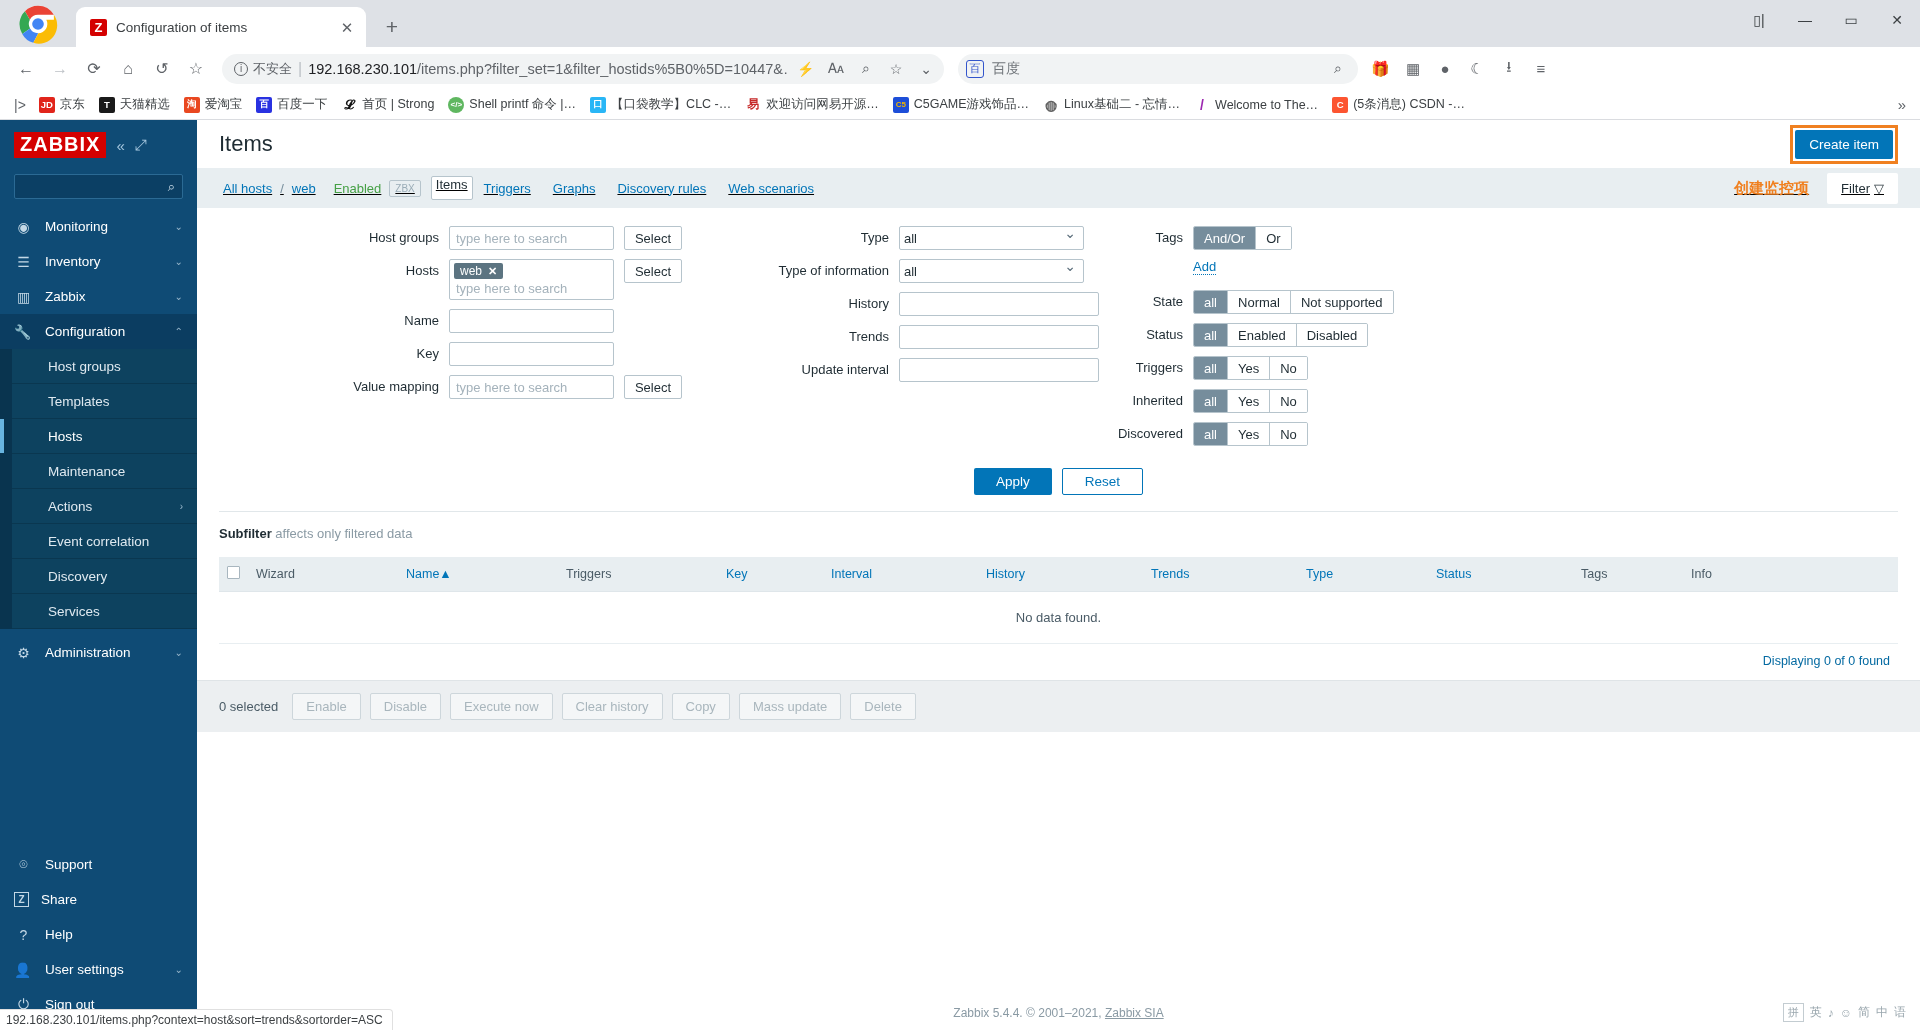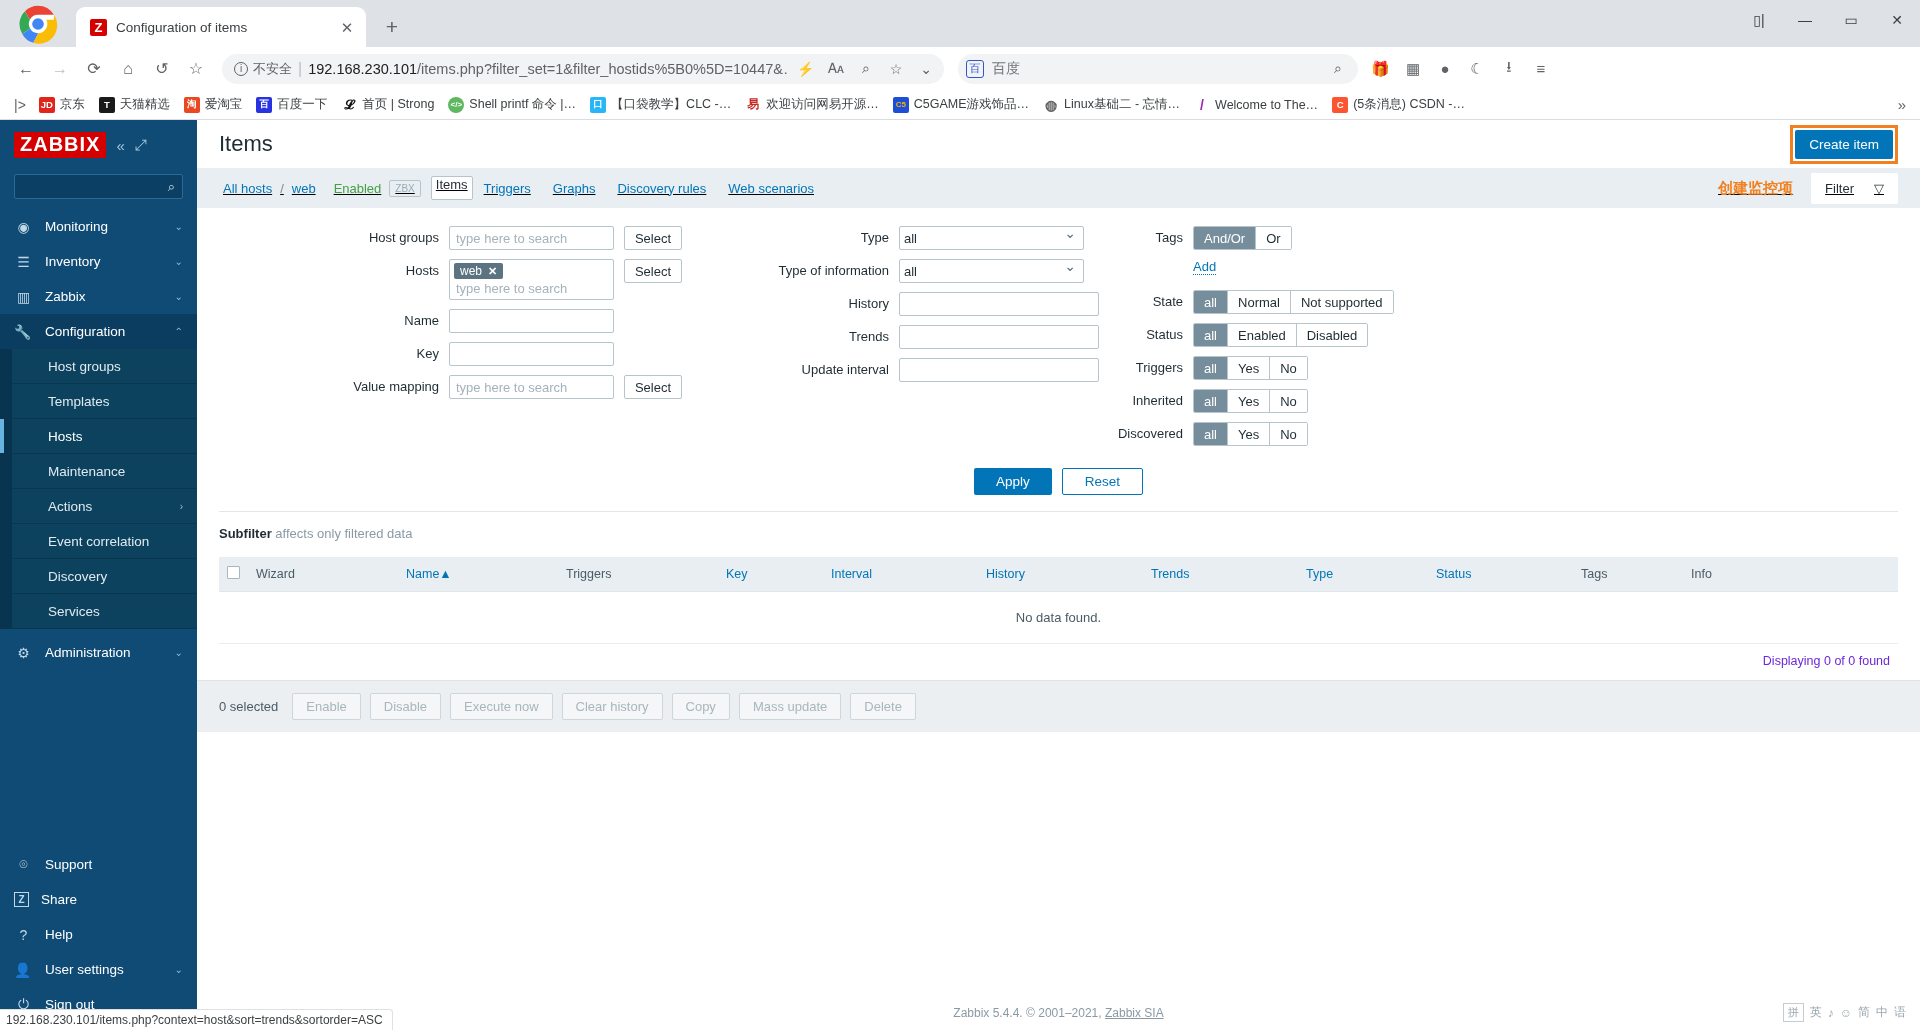--- a/index.html
+++ b/index.html
@@ -112,21 +112,21 @@
   .crumb { font-size:13px; color:#0275b8; padding:0 4px; }
   .crumb.sep { color:#768d9c; }
   .crumb.green { color:#45a045; padding:0 8px 0 14px; }
   .zbx-tag { border:1px solid #b6c4cc; color:#9aacb7; font-size:10px; padding:2px 5px;
     border-radius:2px; margin-right:10px; }
   .ntab { font-size:13px; color:#0275b8; padding:5px 11px; }
   .ntab.sel { background:#fff; color:#1f2c33; border-radius:2px; }
   .nav-note { margin-left:auto; display:flex; align-items:center; gap:18px; }
   .cn-annot { color:#f08020; font-size:15px; font-weight:bold; font-family:"DejaVu Sans",sans-serif; }
   .filter-tab { background:#fff; border-radius:2px; padding:8px 14px; font-size:13px; color:#1f2c33;
-    display:flex; align-items:center; gap:20px; }
+    display:flex; align-items:center; gap:4px; }
 
   
   .filter-body { background:#fff; padding:18px 22px 0; }
   .fgrid { display:flex; gap:0; }
   .fcol { display:flex; flex-direction:column; gap:9px; }
   .fcol.c1 { width:490px; }
   .fcol.c2 { width:400px; }
   .fcol.c3 { flex:1; }
   .frow { display:flex; align-items:flex-start; gap:10px; }
   .flabel { font-size:13px; color:#1f2c33; text-align:right; padding-top:4px; }
@@ -175,21 +175,21 @@
 
   
   .tbl-wrap { padding:0 22px; }
   table.items { width:100%; border-collapse:collapse; }
   table.items thead th { background:#e8eef1; font-size:12.5px; color:#0275b8; font-weight:normal;
     text-align:left; padding:9px 8px; border-bottom:1px solid #dfe6ea; }
   table.items thead th.dark { color:#4a5b66; }
   .hdr-chk { width:13px; height:13px; border:1px solid #a8b6bf; background:#fff; display:inline-block; border-radius:1px;}
   td.nodata { text-align:center; padding:18px 8px; font-size:13px; color:#4a5b66;
     border-bottom:1px solid #e8eef1; }
-  .disp-row { text-align:right; font-size:12.5px; color:#6d28d9; padding:10px 8px 12px; }
+  .disp-row { text-align:right; font-size:12.5px; color:#0369a1; padding:10px 8px 12px; }
 
   .actions-bar { background:#eceff1; margin:0; padding:12px 22px; display:flex; align-items:center; gap:9px;
     border-top:1px solid #dfe4e7; }
   .sel-count { font-size:13px; color:#4a5b66; margin-right:5px; }
   .abtn { background:#f4f6f7; border:1px solid #cdd6db; color:#a9b6bd; font-size:13px;
     padding:5px 13px; border-radius:2px; font-family:"Liberation Sans",sans-serif; }
 
   .footer { margin-top:auto; padding:12px 0 10px; text-align:center; font-size:12px; color:#8a9aa4;
     position:relative; }
   .footer a { color:#8a9aa4; text-decoration:underline; }

